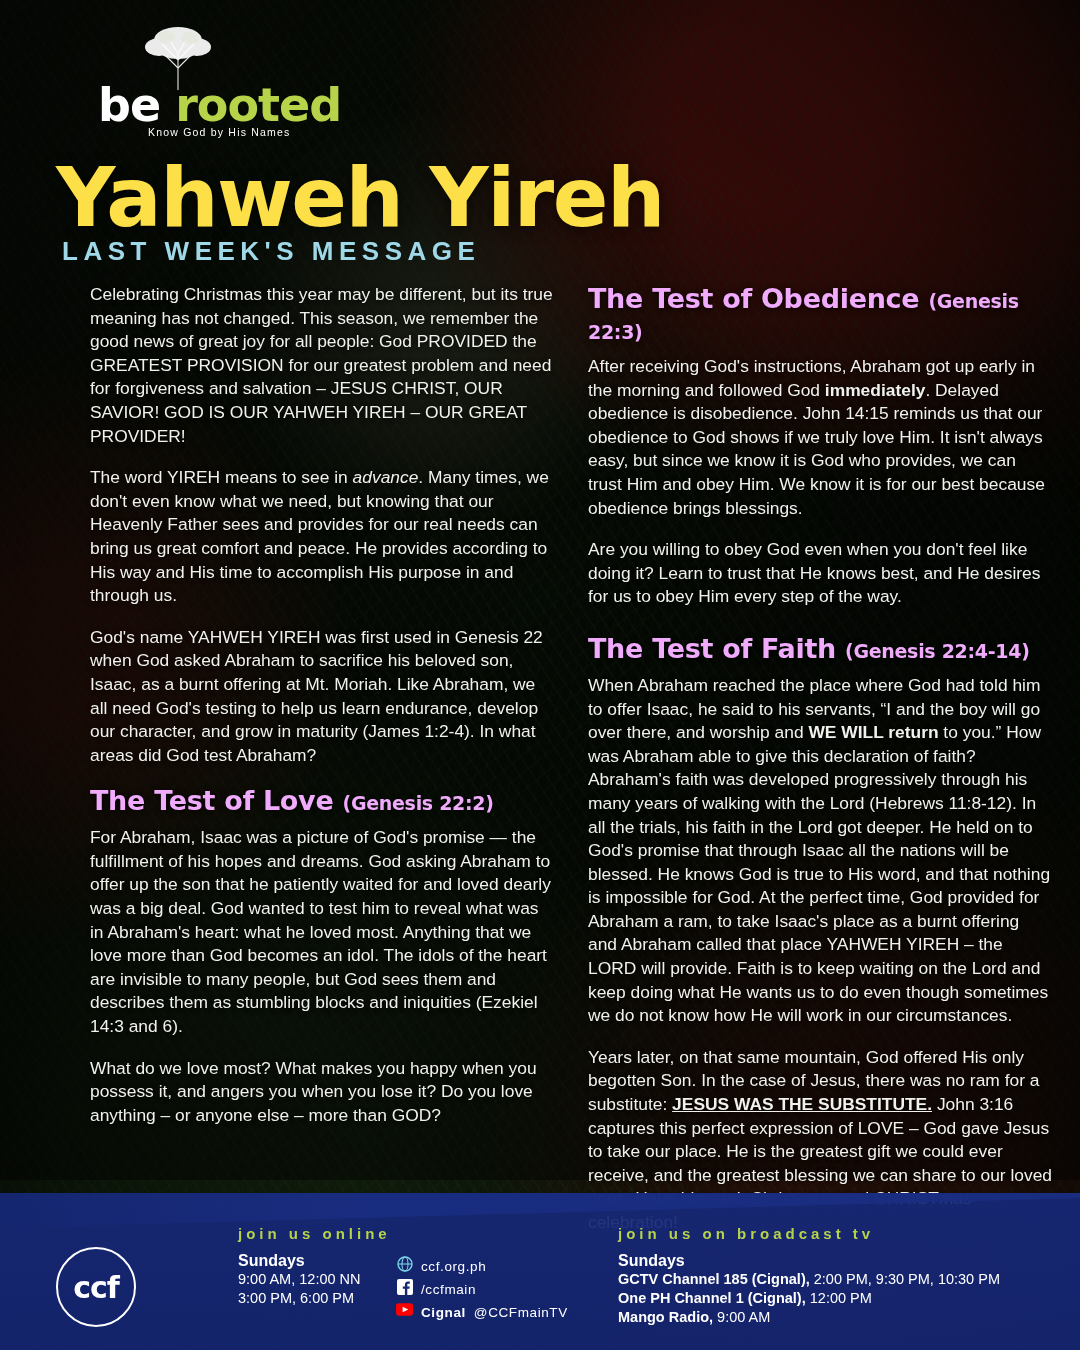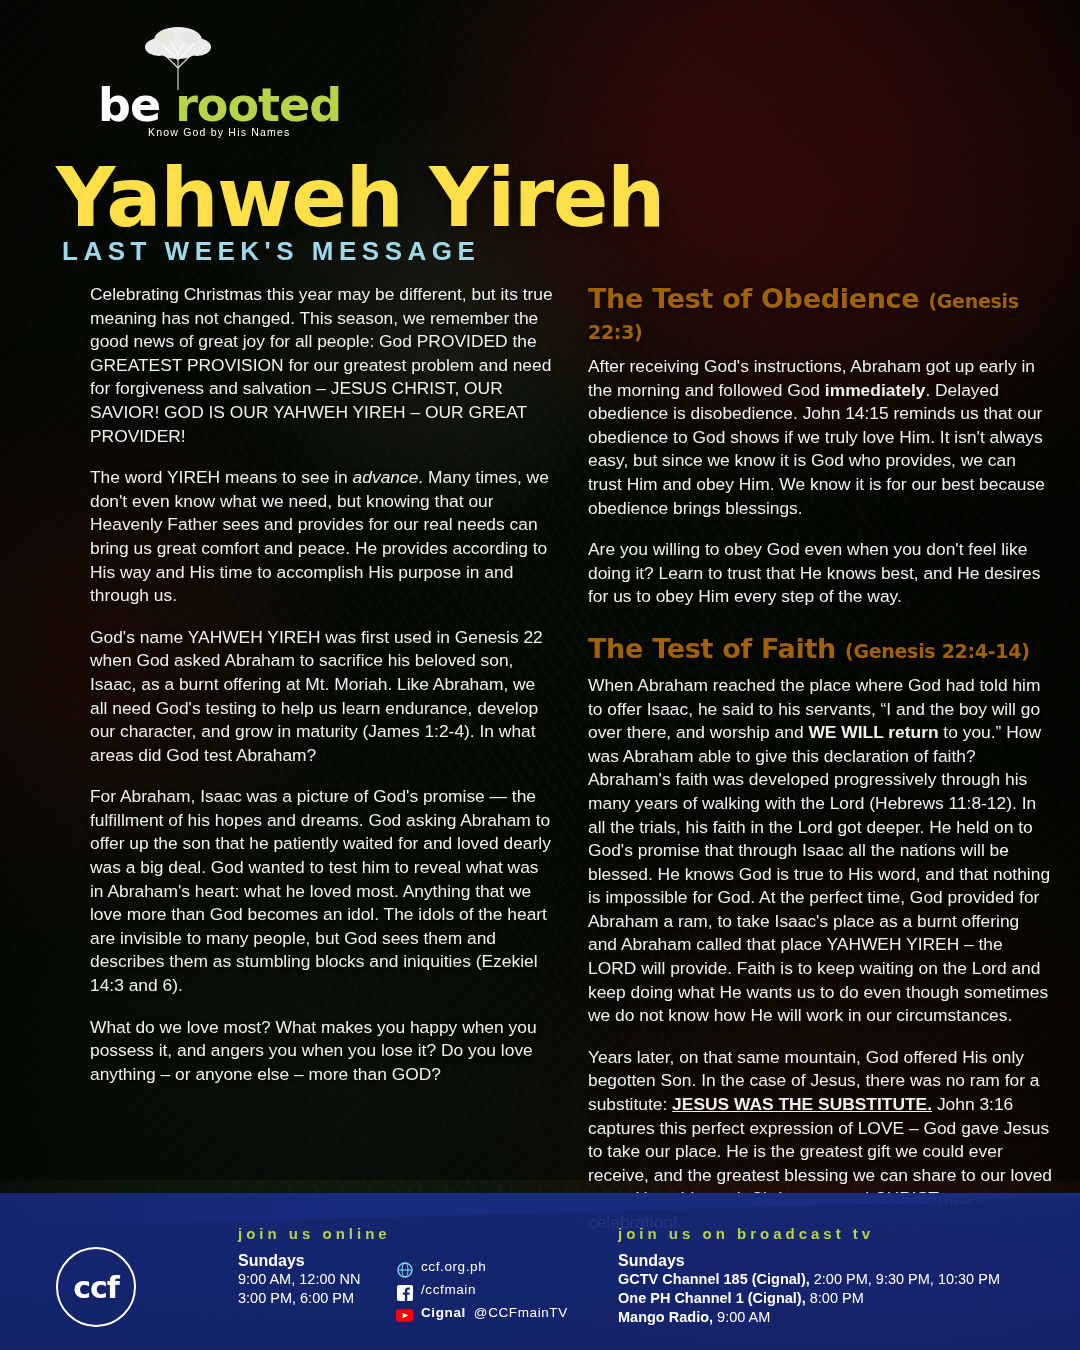--- a/index.html
+++ b/index.html
@@ -73,21 +73,21 @@
   .col p{
     margin:0 0 18px 0;
     font-size:17.4px;line-height:23.6px;
     color:#f1f1ee;
     text-shadow:0 1px 5px rgba(0,0,0,.75);
   }
   .col p:last-child{margin-bottom:0;}
   .sec-head{
     margin:10px 0 10px 0;
     font-family:"DejaVu Sans", sans-serif;
-    font-size:27px;font-weight:700;color:#a16207;letter-spacing:-.3px;
+    font-size:27px;font-weight:700;color:#f0abfc;letter-spacing:-.3px;
     text-shadow:0 1px 6px rgba(0,0,0,.8);
   }
   .sec-head .ref{font-size:19px;}
   em{font-style:italic;}
   b{font-weight:700;}
   u{text-decoration:underline;}
 
   
   #footer{
     position:absolute;left:0;top:1193px;width:1080px;height:157px;
@@ -107,21 +107,21 @@
   }
   .foot-head{
     position:absolute;font-size:15px;font-weight:700;color:#b7d34a;letter-spacing:4px;
   }
   #online-head{left:238px;top:32px;}
   #tv-head{left:618px;top:32px;}
   .foot-block{position:absolute;color:#ffffff;font-size:14.5px;line-height:19px;}
   #online-times{left:238px;top:58px;}
   #online-times .d{font-weight:700;font-size:16px;}
   #socials{position:absolute;left:396px;top:62px;color:#fff;font-size:13.5px;line-height:23px;}
-  .soc-row{display:flex;align-items:flex-end;gap:8px;}
+  .soc-row{display:flex;align-items:flex-start;gap:8px;}
   .soc-ico{width:17px;height:17px;display:inline-flex;align-items:center;justify-content:center;flex:0 0 17px;}
   .soc-txt{letter-spacing:.6px;}
   #tv-block{left:618px;top:58px;}
   #tv-block .d{font-weight:700;font-size:16px;}
   .bold{font-weight:700;}
 </style>
 </head>
 <body>
 
 <div id="page">
@@ -154,20 +154,24 @@
   </div>
 
   <div id="title">Yahweh Yireh</div>
   <div id="subtitle">LAST WEEK'S MESSAGE</div>
 
   <div class="col" id="col-left">
     <p>Celebrating Christmas this year may be different, but its true meaning has not changed. This season, we remember the good news of great joy for all people: God PROVIDED the GREATEST PROVISION for our greatest problem and need for forgiveness and salvation – JESUS CHRIST, OUR SAVIOR! GOD IS OUR YAHWEH YIREH – OUR GREAT PROVIDER!</p>
     <p>The word YIREH means to see in <em>advance</em>. Many times, we don't even know what we need, but knowing that our Heavenly Father sees and provides for our real needs can bring us great comfort and peace. He provides according to His way and His time to accomplish His purpose in and through us.</p>
     <p>God's name YAHWEH YIREH was first used in Genesis 22 when God asked Abraham to sacrifice his beloved son, Isaac, as a burnt offering at Mt. Moriah. Like Abraham, we all need God's testing to help us learn endurance, develop our character, and grow in maturity (James 1:2-4). In what areas did God test Abraham?</p>
 
+    <div class="sec-head">
+      <span>The Test of Love</span>
+      <span class="ref">(Genesis 22:2)</span>
+    </div>
     <p>For Abraham, Isaac was a picture of God's promise — the fulfillment of his hopes and dreams. God asking Abraham to offer up the son that he patiently waited for and loved dearly was a big deal. God wanted to test him to reveal what was in Abraham's heart: what he loved most. Anything that we love more than God becomes an idol. The idols of the heart are invisible to many people, but God sees them and describes them as stumbling blocks and iniquities (Ezekiel 14:3 and 6).</p>
     <p>What do we love most? What makes you happy when you possess it, and angers you when you lose it? Do you love anything – or anyone else – more than GOD?</p>
   </div>
 
   <div class="col" id="col-right">
     <div class="sec-head" style="margin-top:0">
       <span>The Test of Obedience</span>
       <span class="ref">(Genesis 22:3)</span>
     </div>
     <p>After receiving God's instructions, Abraham got up early in the morning and followed God <b>immediately</b>. Delayed obedience is disobedience. John 14:15 reminds us that our obedience to God shows if we truly love Him. It isn't always easy, but since we know it is God who provides, we can trust Him and obey Him. We know it is for our best because obedience brings blessings.</p>
@@ -220,18 +224,18 @@
         </span>
         <span class="soc-txt bold">Cignal</span>
         <span class="soc-txt">@CCFmainTV</span>
       </div>
     </div>
 
     <div class="foot-head" id="tv-head">join us on broadcast tv</div>
     <div class="foot-block" id="tv-block">
       <div class="d">Sundays</div>
       <div><span class="bold">GCTV Channel 185 (Cignal),</span> <span>2:00 PM, 9:30 PM, 10:30 PM</span></div>
-      <div><span class="bold">One PH Channel 1 (Cignal),</span> <span>8:00 PM</span></div>
+      <div><span class="bold">One PH Channel 1 (Cignal),</span> <span>12:00 PM</span></div>
       <div><span class="bold">Mango Radio,</span> <span>9:00 AM</span></div>
     </div>
   </div>
 
 </div>
 
 </body></html>

